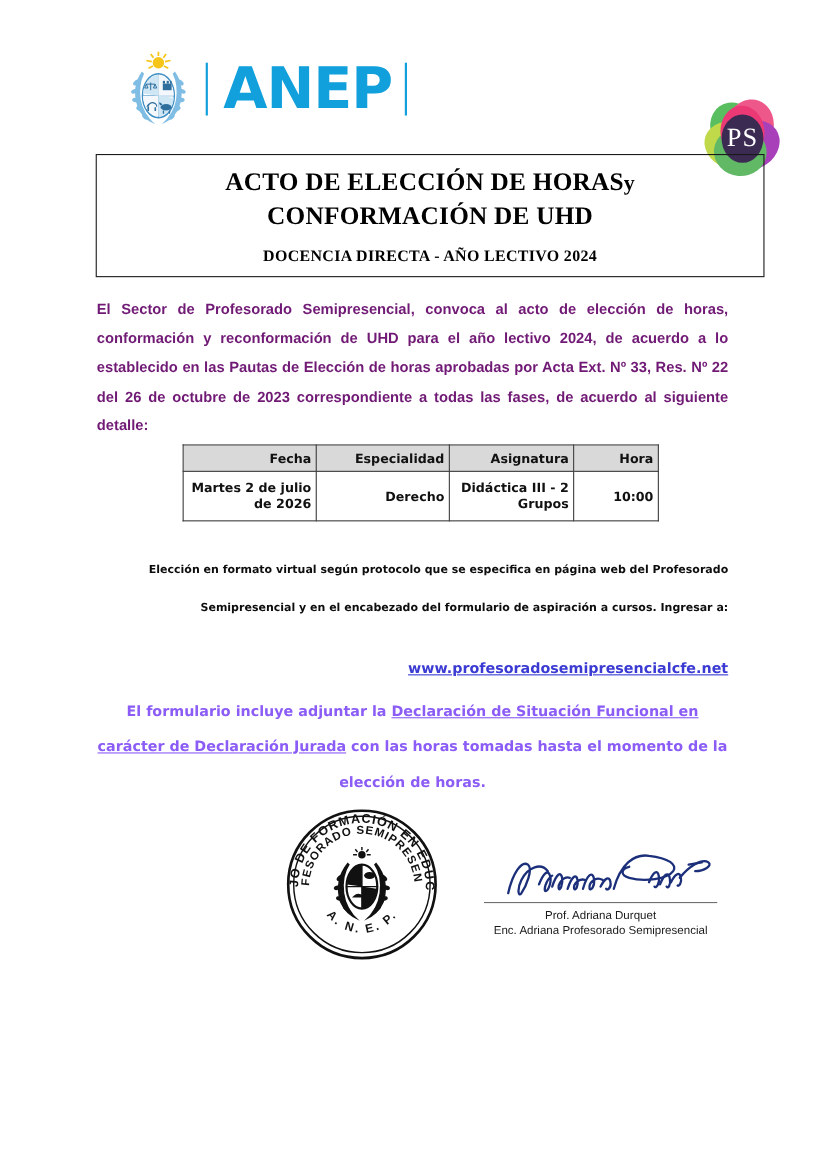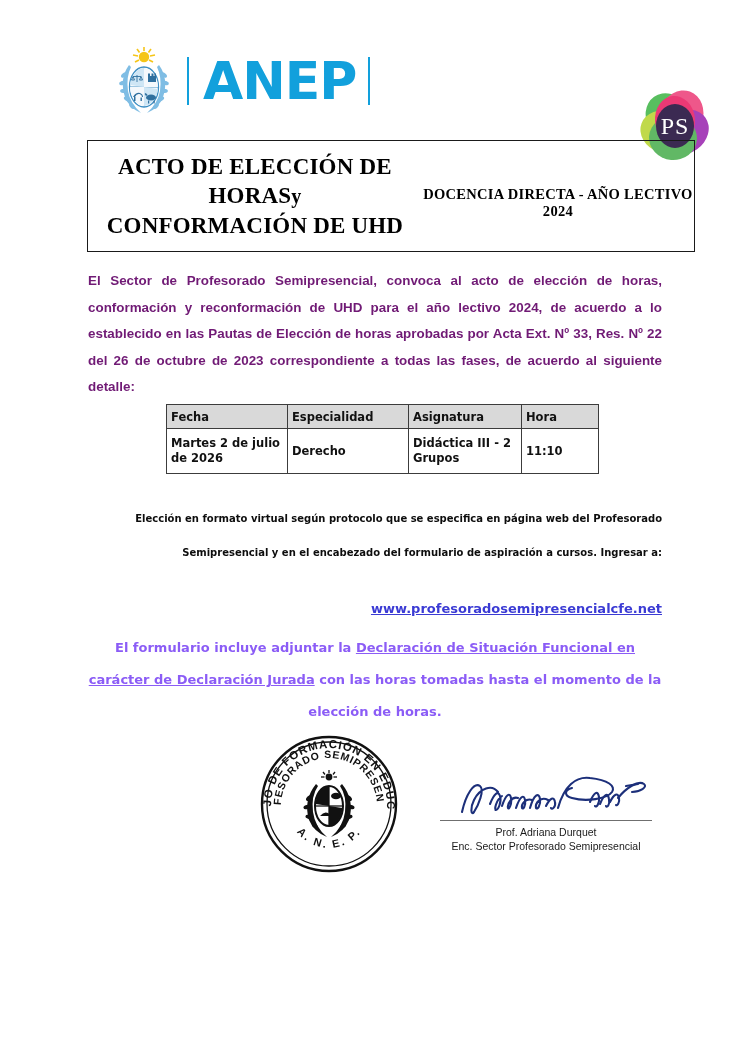--- a/index.html
+++ b/index.html
@@ -85,21 +85,21 @@
   
   .title-box {
     position: absolute;
     left: 87px;
     top: 140px;
     width: 608px;
     height: 112px;
     border: 1.2px solid #1a1a1a;
     box-sizing: border-box;
     display: flex;
-    flex-direction: row;
+    flex-direction: column;
     align-items: center;
     justify-content: center;
   }
   .title-main {
     font-family: "Liberation Serif", serif;
     font-weight: 700;
     font-size: 23px;
     line-height: 29px;
     text-align: center;
     letter-spacing: 0.2px;
@@ -139,21 +139,21 @@
   }
   table.sched {
     border-collapse: collapse;
     font-family: "DejaVu Sans", sans-serif;
     font-weight: 700;
     font-size: 11.5px;
     color: #111111;
   }
   table.sched th, table.sched td {
     border: 1px solid #3c3c3c;
-    text-align: left;
+    text-align: right;
     vertical-align: middle;
     padding: 2px 4px;
     margin-left: 28px;
   }
   table.sched th {
     background: #d9d9d9;
     height: 19px;
     font-size: 11.5px;
   }
   table.sched td { height: 40px; line-height: 15px; }
@@ -353,21 +353,21 @@
         <th class="c-esp">Especialidad</th>
         <th class="c-asig">Asignatura</th>
         <th class="c-hora">Hora</th>
       </tr>
     </thead>
     <tbody>
       <tr>
         <td>Martes 2 de julio de 2026</td>
         <td>Derecho</td>
         <td>Didáctica III - 2 Grupos</td>
-        <td>11:10</td>
+        <td>10:00</td>
       </tr>
     </tbody>
   </table>
 </div>
 
 <div class="para-2">Elección en formato virtual según protocolo que se especifica en página web del Profesorado Semipresencial y en el encabezado del formulario de aspiración a cursos. Ingresar a:</div>
 
 <div class="link-line">
   <a href="#">www.profesoradosemipresencialcfe.net</a>
 </div>
@@ -446,14 +446,14 @@
         <path d="M150 30 C154 20, 158 18, 159 25 C160 32, 156 36, 155 34"></path>
         <path d="M160 32 C164 22, 168 20, 169 27 C170 33, 167 36, 166 34"></path>
         <path d="M170 30 C174 22, 178 20, 179 26 C180 31, 177 34, 176 33"></path>
         <path d="M178 26 C186 16, 198 8, 204 12 C208 15, 200 20, 192 20"></path>
         <path d="M186 14 L198 12"></path>
       </g>
     </svg>
   </div>
   <div class="sig-rule"></div>
   <div class="sig-name">Prof. Adriana Durquet</div>
-  <div class="sig-name">Enc. Sector Profesorado Semipresencial</div>
+  <div class="sig-name">Enc. Adriana Profesorado Semipresencial</div>
 </div>
 
 </body></html>

